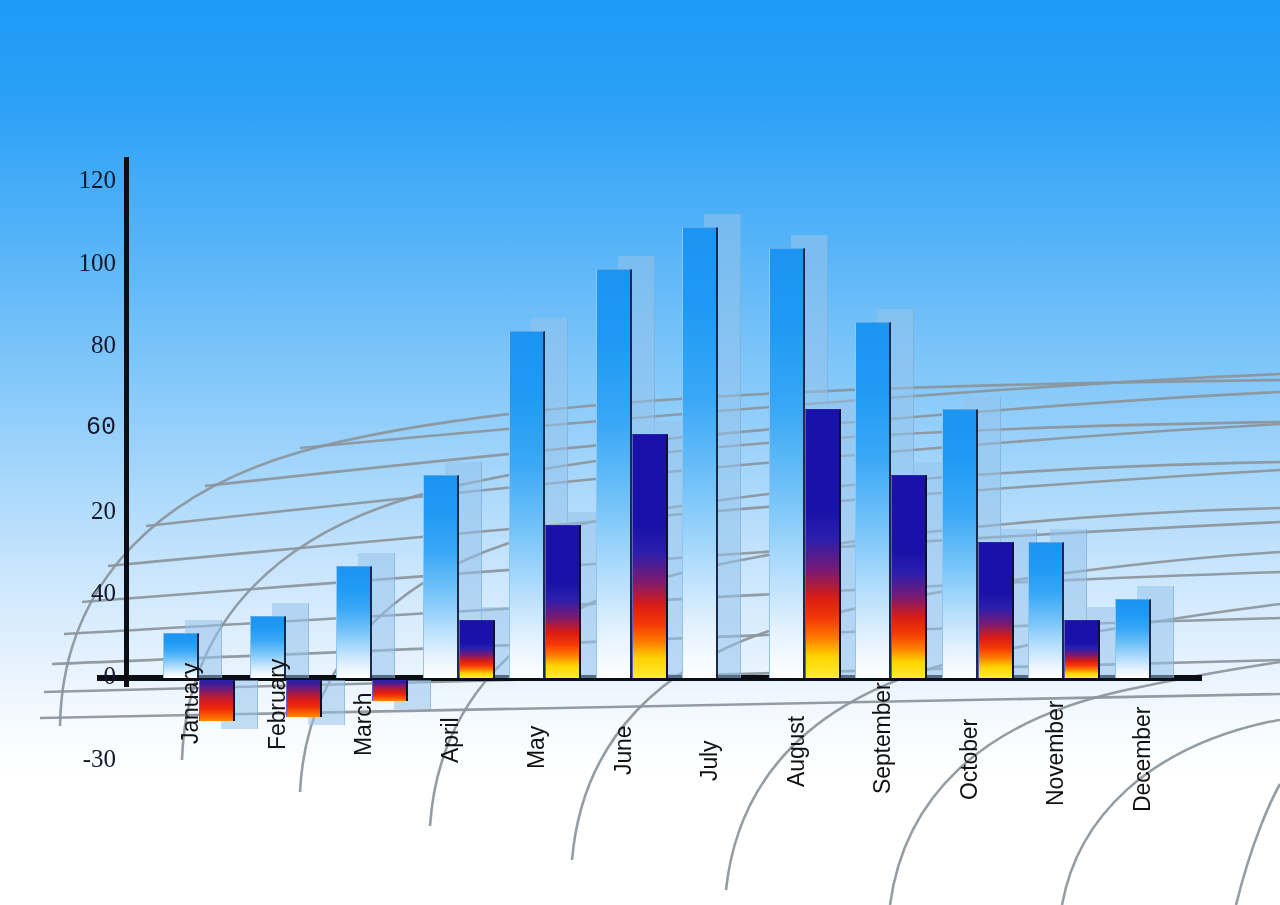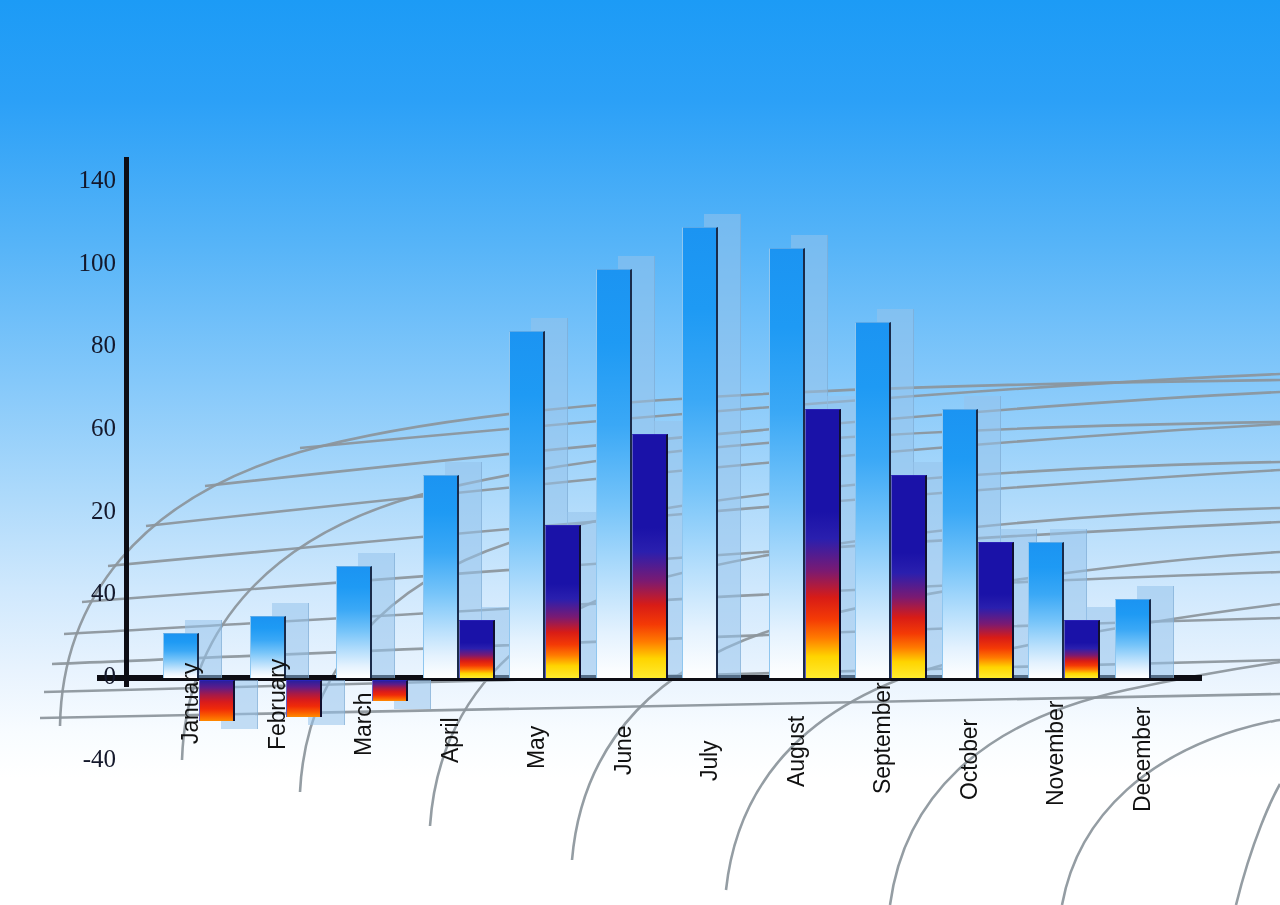--- a/index.html
+++ b/index.html
@@ -180,42 +180,42 @@
     </g>
   </svg>
 
   <div id="plot">
 
     <div class="axis-line" id="yaxis"></div>
     <div class="axis-line" id="xaxis"></div>
 
     <div id="yticks">
         <div class="ytick-wrap" style="top: 760.7px;">
-          <div class="ytick" style="top: -15px;">-40</div>
+          <div class="ytick" style="top: -15px;">-30</div>
         </div>
         <div class="ytick-wrap" style="top: 678px;">
           <div class="ytick" style="top: -15px;">0</div>
         </div>
         <div class="ytick-wrap" style="top: 595.3px;">
           <div class="ytick" style="top: -15px;">40</div>
         </div>
         <div class="ytick-wrap" style="top: 512.6px;">
           <div class="ytick" style="top: -15px;">20</div>
         </div>
         <div class="ytick-wrap" style="top: 429.9px;">
-          <div class="ytick" style="top: -15px;">60</div>
+          <div class="ytick" style="top: -15px; font-family: Liberation Mono, monospace;">60</div>
         </div>
         <div class="ytick-wrap" style="top: 347.2px;">
           <div class="ytick" style="top: -15px; font-family: Liberation Serif, serif;">80</div>
         </div>
         <div class="ytick-wrap" style="top: 264.5px;">
           <div class="ytick" style="top: -15px; font-family: Liberation Serif, serif;">100</div>
         </div>
         <div class="ytick-wrap" style="top: 181.8px;">
-          <div class="ytick" style="top: -15px;">140</div>
+          <div class="ytick" style="top: -15px;">120</div>
         </div>
       </div>
     <div id="bars">
         <div class="bar-group" style="left: 0px; top: 0px;">
           <div class="bar-ghost" style="left: 185px; top: 619.515px; width: 36px; height: 58.485px;"></div>
           <div class="bar bar-blue" title="January: 11" style="left: 163px; top: 632.515px; width: 36px; height: 45.485px;"></div>
           <div class="bar-ghost" style="left: 221px; top: 680px; width: 36px; height: 49.35px;"></div>
           <div class="bar bar-neg" title="January: -10" style="left: 199px; top: 680px; width: 36px; height: 41.35px;"></div>
         </div>
         <div class="bar-group" style="left: 0px; top: 0px;">

